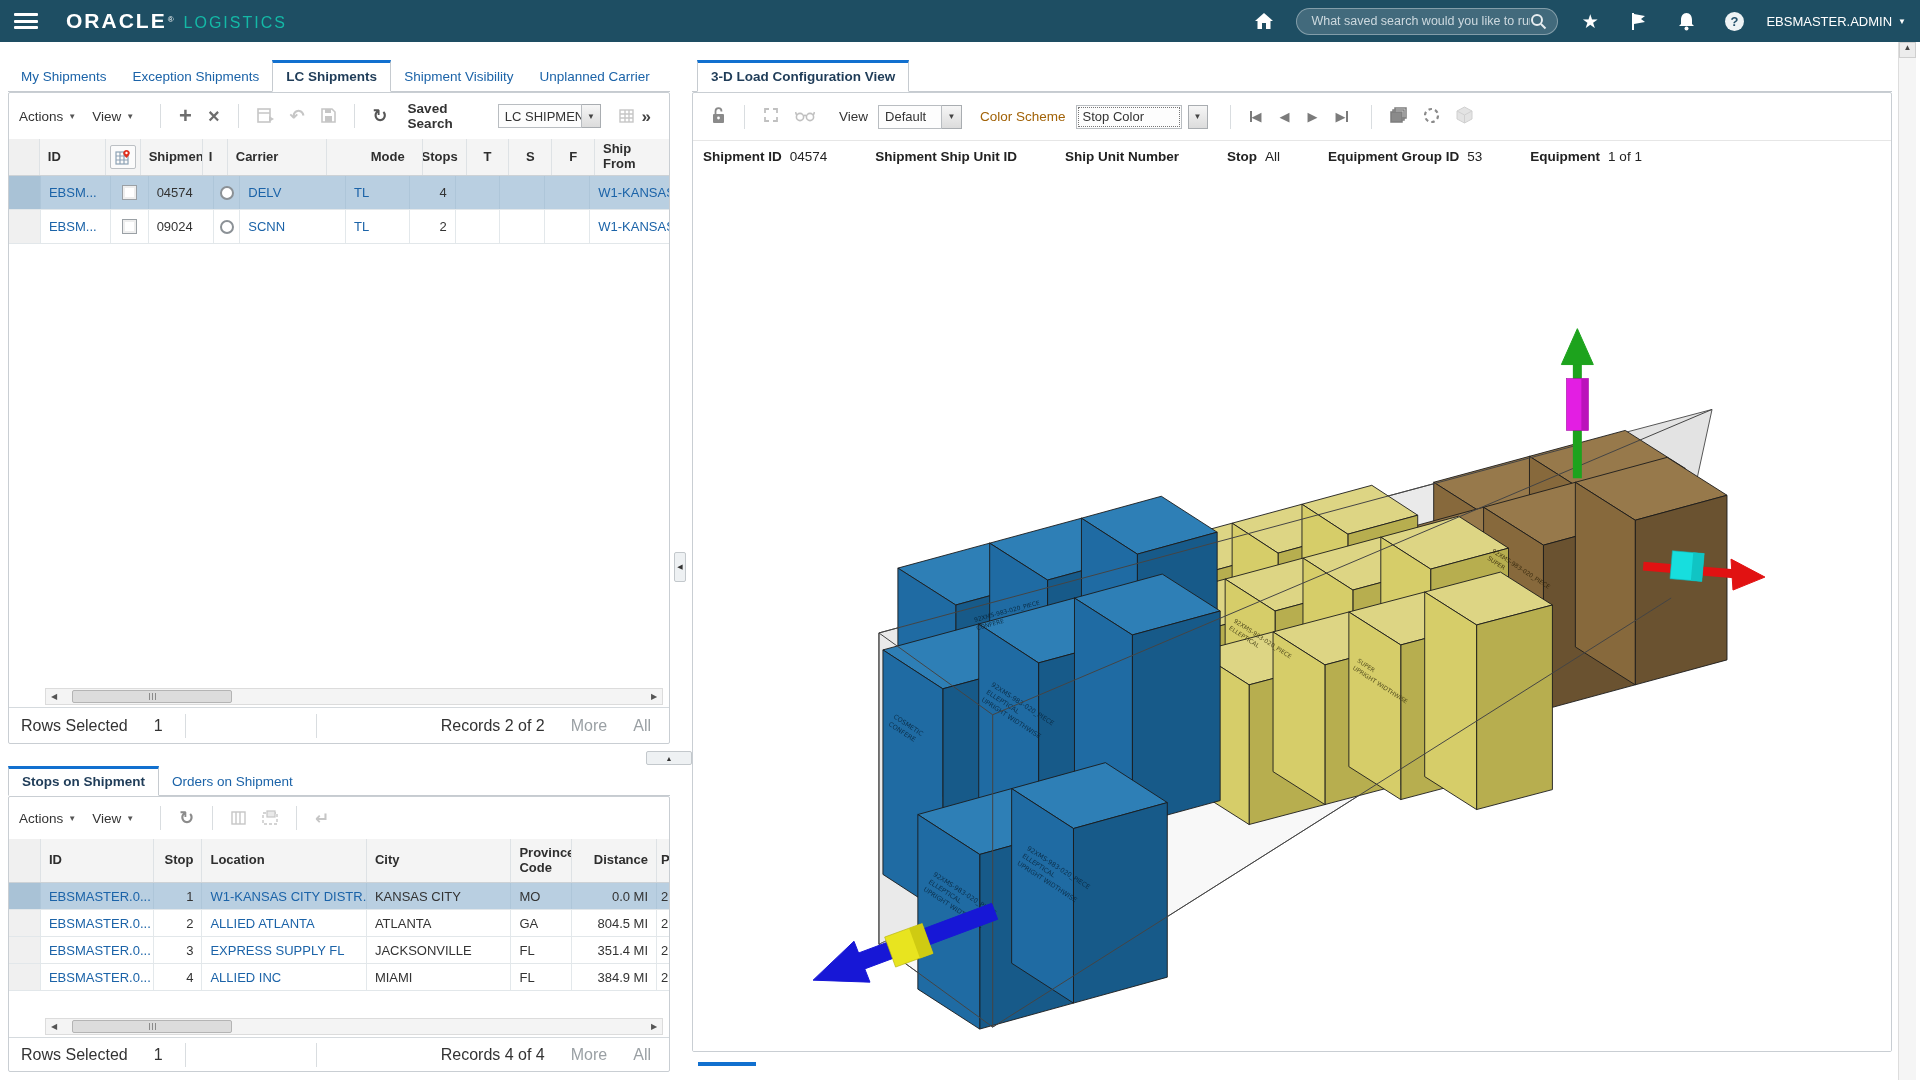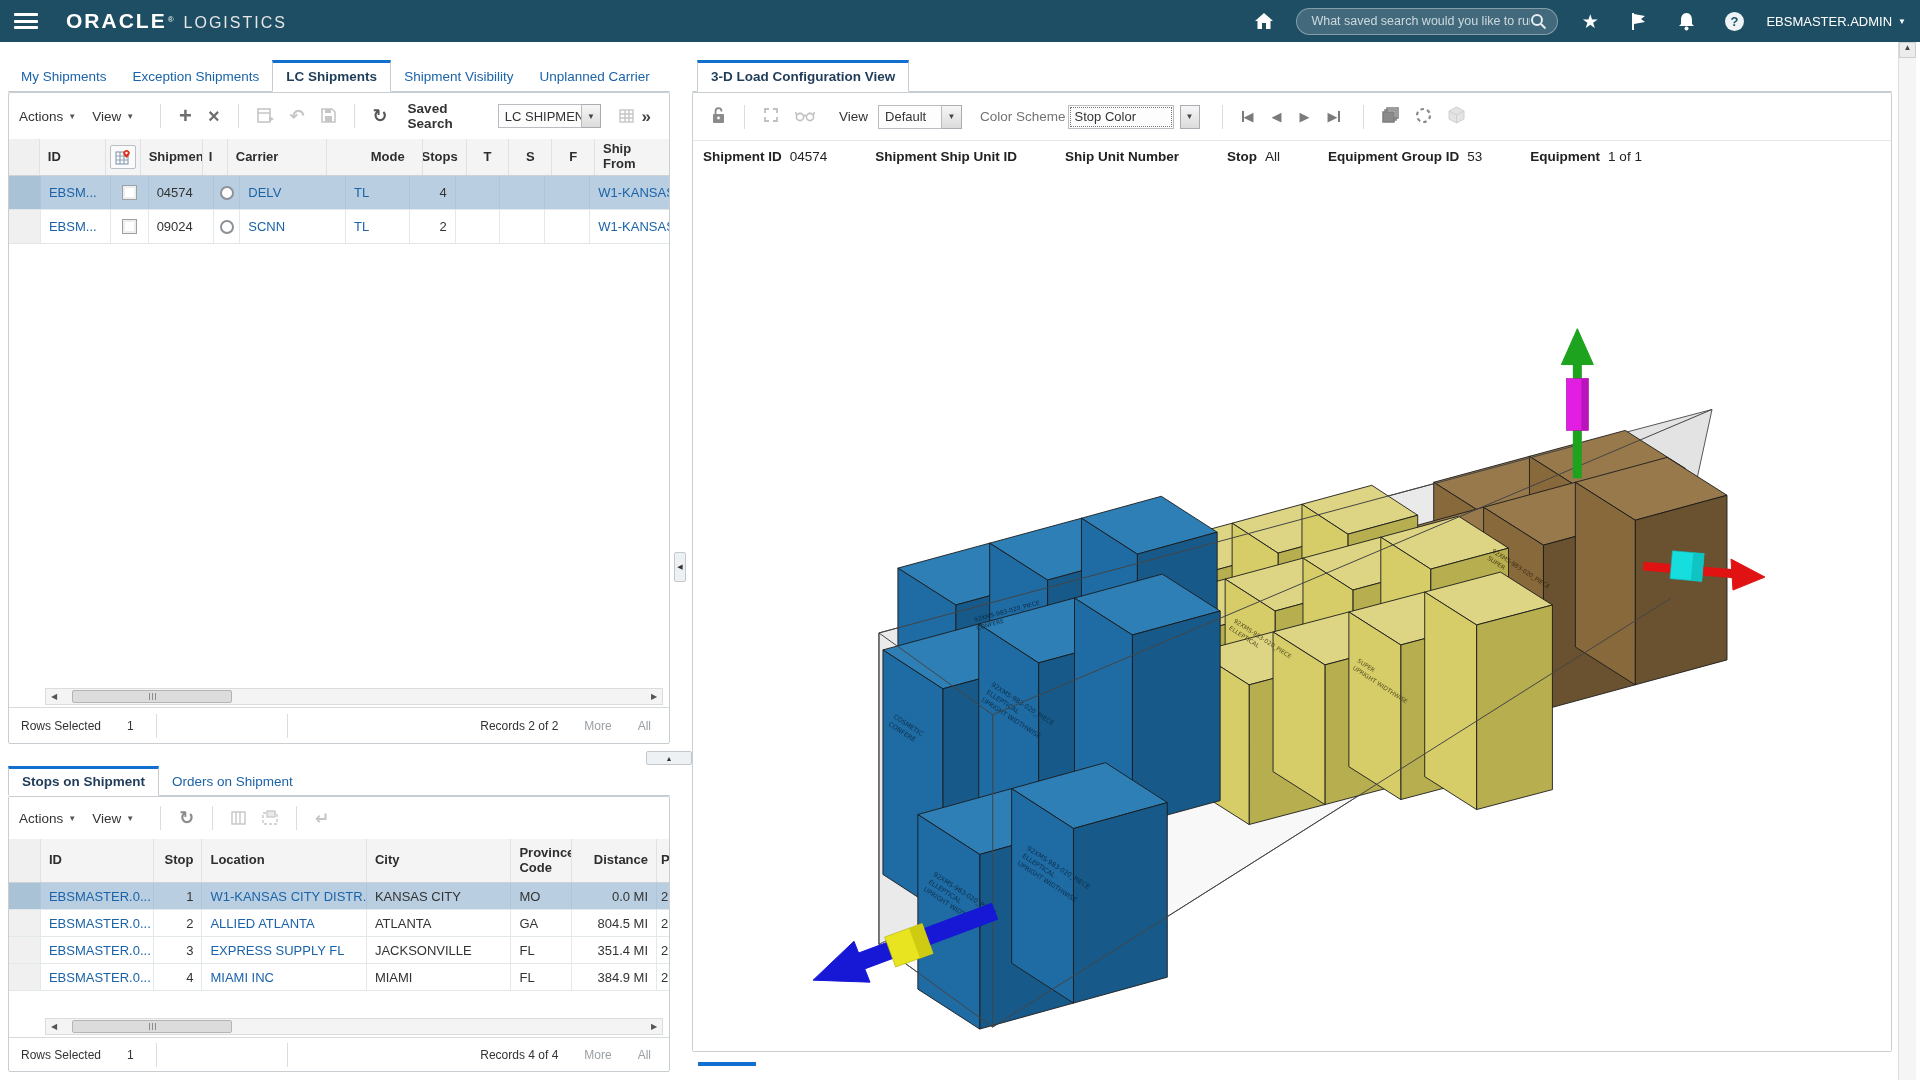--- a/index.html
+++ b/index.html
@@ -3,21 +3,21 @@
 <meta charset="utf-8">
 <style>
   * { box-sizing: border-box; margin: 0; padding: 0; }
   html,body { width:1920px; height:1080px; background:#fff; font-family:"Liberation Sans","DejaVu Sans",sans-serif; overflow:hidden; }
   
   #hdr { position:absolute; left:0; top:0; width:1920px; height:42px; display:flex; align-items:center; padding:0 14px; color:#fff; }
   .hmb { width:24px; height:16px; display:flex; flex-direction:column; justify-content:space-between; cursor:pointer; margin-right:28px; }
   .hmb span { height:3px; background:#fff; border-radius:1px; }
   .oracle { font-weight:bold; font-size:21px; letter-spacing:2px; }
   .reg { font-size:8px; vertical-align:super; margin:0 10px 0 1px; }
-  .prod { font-size:16px; letter-spacing:2px; color:#e5e5e5; font-weight:400; }
+  .prod { font-size:16px; letter-spacing:2px; color:#14b8a6; font-weight:400; }
   .hsp { flex:1; }
   .hicon { width:30px; display:flex; justify-content:center; align-items:center; margin:0 9px; cursor:pointer; }
   .srch { width:262px; height:27px; border-radius:14px; background:rgba(255,255,255,.16); border:1px solid rgba(255,255,255,.35); display:flex; align-items:center; padding:0 10px 0 14px; margin:0 8px; }
   .srch input { flex:1; background:transparent; border:none; outline:none; color:#e8eef2; font-size:12.5px; }
   .srch input::placeholder { color:#cdd9df; }
   .star { font-size:19px; color:#fff; }
   .user { display:flex; align-items:center; gap:6px; font-size:13px; cursor:pointer; margin-left:8px; white-space:nowrap; }
   .user .car { font-size:8px; }
   .help { width:19px; height:19px; border-radius:50%; background:#eef3f5; color:#24506a; font-weight:bold; font-size:13px; display:flex; align-items:center; justify-content:center; }
   
@@ -48,21 +48,21 @@
   .rdo { width:14px; height:14px; border:2px solid #8b9196; border-radius:50%; background:#fff; }
   .gutter { background:#f0f0f0; }
   .trow.sel .gutter { background:#a9c2d6; }
   
   .hscroll { height:17px; display:flex; align-items:center; background:#f4f4f4; border:1px solid #dcdcdc; flex:0 0 auto; }
   .sarr { width:16px; text-align:center; font-size:8px; color:#555; cursor:pointer; flex:0 0 auto; }
   .strack { flex:1; height:100%; position:relative; }
   .sthumb { position:absolute; left:10px; top:1px; height:13px; width:160px; background:#dcdcdc; border:1px solid #b4b4b4; border-radius:2px; display:flex; align-items:center; justify-content:center; gap:2px; cursor:pointer; }
   .sthumb i { width:1px; height:7px; background:#8b8b8b; }
   
-  .status { border-top:1px solid #d5dade; display:flex; align-items:center; padding:0 12px; flex:0 0 auto; font-size:12px; color:#333;justify-content:center; }
+  .status { border-top:1px solid #d5dade; display:flex; align-items:center; padding:0 12px; flex:0 0 auto; font-size:16px; color:#333;justify-content:center; }
   .status .val { margin-left:26px; }
   .grylnk { color:#9aa0a4; margin-left:26px; cursor:pointer; }
   .recs { margin-left:auto; }
   
   .minibtn { position:absolute; background:#eef1f3; border:1px solid #c3c8cc; border-radius:2px; display:flex; align-items:center; justify-content:center; font-size:7px; color:#333; cursor:pointer; }
   #pagescroll { position:absolute; left:1898px; top:42px; width:18px; height:1038px; background:#f5f5f5; border-left:1px solid #ddd; }
   #pagescroll .sbtn { width:100%; height:16px; background:#ececec; border:1px solid #cfcfcf; text-align:center; font-size:8px; color:#444; cursor:pointer; }
   .infoline { display:flex; align-items:center; gap:48px; padding:0 10px; font-size:13.5px; color:#222; flex:0 0 auto; }
   .infoline b { font-weight:bold; }
   .infoline .pair { display:flex; gap:8px; white-space:nowrap; }
@@ -368,21 +368,21 @@
     <div class="td num" style="width:85px;">351.4 MI</div>
     <div class="td" style="width:12px; border-right:none; padding:0 0 0 4px;">2</div>
   </div>
   <div class="trow" style="height:27px;">
     <div class="td gutter" style="width:32px;"></div>
     <div class="td" style="width:113px;">
         <span class="link">EBSMASTER.0...</span>
       </div>
     <div class="td num" style="width:49px;">4</div>
     <div class="td" style="width:165px;">
-        <span class="link">MIAMI INC</span>
+        <span class="link">ALLIED INC</span>
       </div>
     <div class="td" style="width:145px;">MIAMI</div>
     <div class="td" style="width:61px;">FL</div>
     <div class="td num" style="width:85px;">384.9 MI</div>
     <div class="td" style="width:12px; border-right:none; padding:0 0 0 4px;">2</div>
   </div>
 
   <div style="flex:1;"></div>
 
   <div class="hscroll" style="margin:0 6px 2px 36px;">
@@ -439,21 +439,21 @@
           <path d="M8.6 6 Q10 4.5 11.4 6"></path>
           <path d="M1.6 5 L0.5 2"></path>
           <path d="M18.4 5 L19.5 2"></path>
         </svg>
     </span>
     <span class="lbl" style="margin:0 10px 0 16px; font-weight:normal; color:#333;">View</span>
     <div class="combo" style="width:64px;">
         <span>Default</span>
       </div>
     <div class="dbtn">▼</div>
-    <span class="lbl" style="margin:0 2px 0 18px; font-weight:normal; color:#737373;">Color Scheme</span>
+    <span class="lbl" style="margin:0 10px 0 18px; font-weight:normal; color:#a16207;">Color Scheme</span>
     <div class="combo" style="width:106px; outline:1px dotted #777; outline-offset:-3px;">
         <span>Stop Color</span>
       </div>
     <div class="dbtn" style="margin-left:6px; border-left:1px solid #a9adb1;">▼</div>
     <div class="vsep" style="margin-left:22px;"></div>
     <span class="navi"><span class="bar"></span>◀</span>
     <span class="navi">◀</span>
     <span class="navi">▶</span>
     <span class="navi">▶<span class="bar"></span></span>
     <div class="vsep" style="margin-left:14px;"></div>

